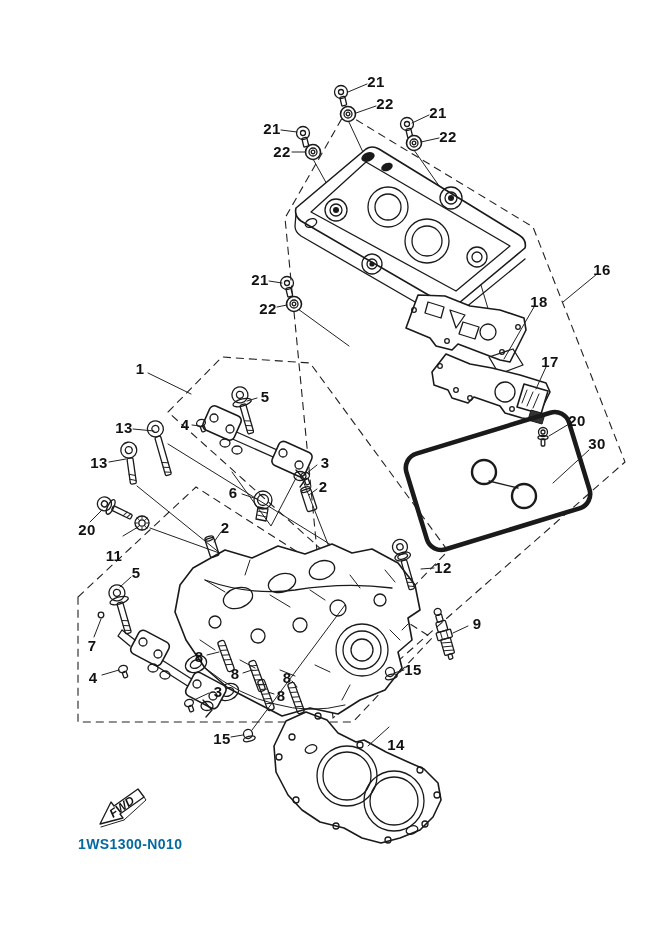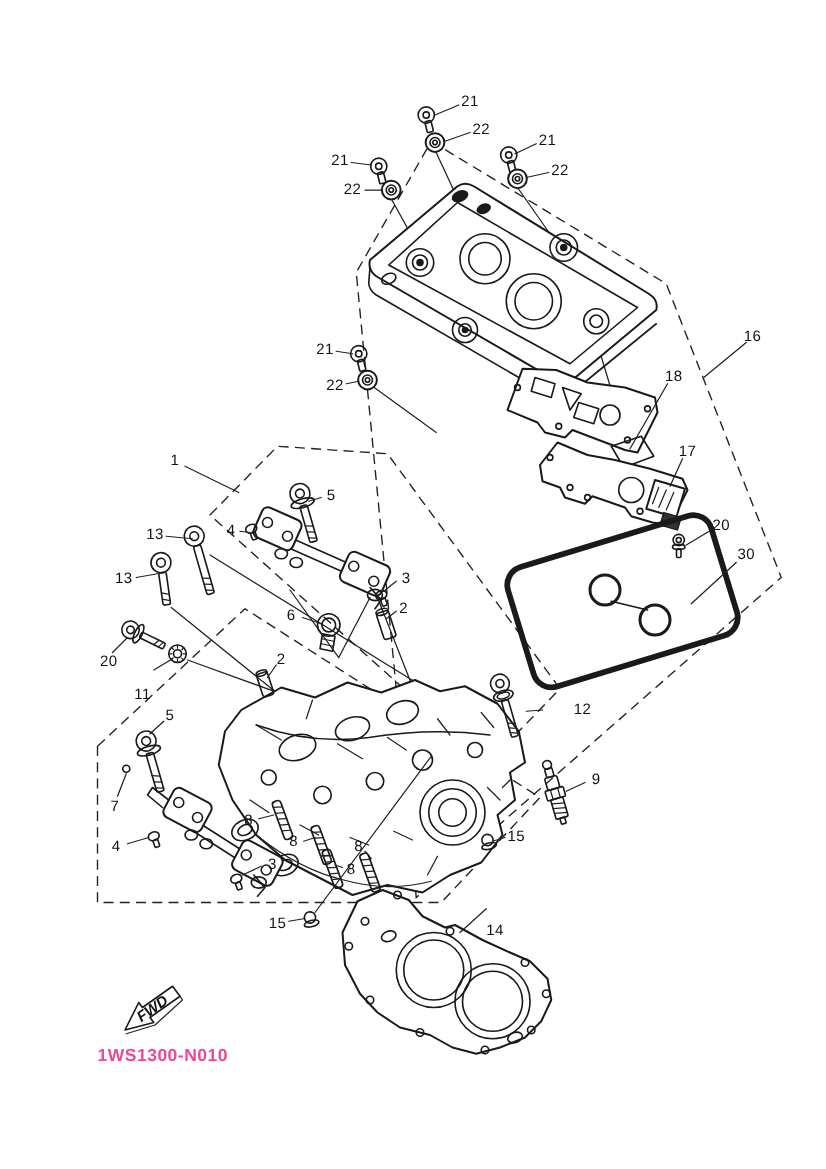--- a/index.html
+++ b/index.html
@@ -1,21 +1,21 @@
 <!DOCTYPE html>
 <html><head>
 <meta charset="utf-8">
 <style>
   html,body{margin:0;padding:0;background:#fff;}
   .stage{position:relative;width:661px;height:935px;background:#fff;overflow:hidden;
          font-family:"Liberation Sans",sans-serif;}
   .stage svg{position:absolute;left:0;top:0;}
-  .co{position:absolute;transform:translate(-50%,-50%);font-size:12px;font-weight:400;
+  .co{position:absolute;transform:translate(-50%,-50%);font-size:15px;font-weight:700;
       color:#111;letter-spacing:.4px;line-height:1;cursor:pointer;user-select:none;}
-  .code{position:absolute;font-size:14px;font-weight:600;color:#ec4899;letter-spacing:.4px;}
+  .code{position:absolute;font-size:14px;font-weight:600;color:#0369a1;letter-spacing:.4px;}
   .ln{fill:none;stroke:#1a1a1a;stroke-width:1.3;stroke-linejoin:round;stroke-linecap:round;}
   .wf{fill:#fff;stroke:#1a1a1a;stroke-width:1.6;stroke-linejoin:round;}
   .thin{fill:none;stroke:#222;stroke-width:1;stroke-linecap:round;}
   .dash{fill:none;stroke:#222;stroke-width:1.1;stroke-dasharray:8 5;}
   .chain{fill:none;stroke:#222;stroke-width:1;stroke-dasharray:9 3 2 3;}
   .thick{fill:none;stroke:#1a1a1a;stroke-width:4.6;stroke-linejoin:round;}
   .med{fill:none;stroke:#1a1a1a;stroke-width:2.4;}
   .fwd{font:italic 700 12px "Liberation Sans",sans-serif;fill:#111;}
 </style>
 </head>
@@ -387,21 +387,21 @@
   <div class="co" style="left:185px;top:424px">4</div>
   <div class="co" style="left:124px;top:427px">13</div>
   <div class="co" style="left:99px;top:462px">13</div>
   <div class="co" style="left:325px;top:462px">3</div>
   <div class="co" style="left:323px;top:486px">2</div>
   <div class="co" style="left:233px;top:492px">6</div>
   <div class="co" style="left:87px;top:529px">20</div>
   <div class="co" style="left:114px;top:555px">11</div>
   <div class="co" style="left:225px;top:527px">2</div>
   <div class="co" style="left:136px;top:572px">5</div>
-  <div class="co" style="left:466px;top:567px">12</div>
+  <div class="co" style="left:443px;top:567px">12</div>
   <div class="co" style="left:477px;top:623px">9</div>
   <div class="co" style="left:92px;top:645px">7</div>
   <div class="co" style="left:93px;top:677px">4</div>
   <div class="co" style="left:218px;top:691px">3</div>
   <div class="co" style="left:199px;top:656px">8</div>
   <div class="co" style="left:235px;top:673px">8</div>
   <div class="co" style="left:287px;top:677px">8</div>
   <div class="co" style="left:281px;top:695px">8</div>
   <div class="co" style="left:413px;top:669px">15</div>
   <div class="co" style="left:222px;top:738px">15</div>

